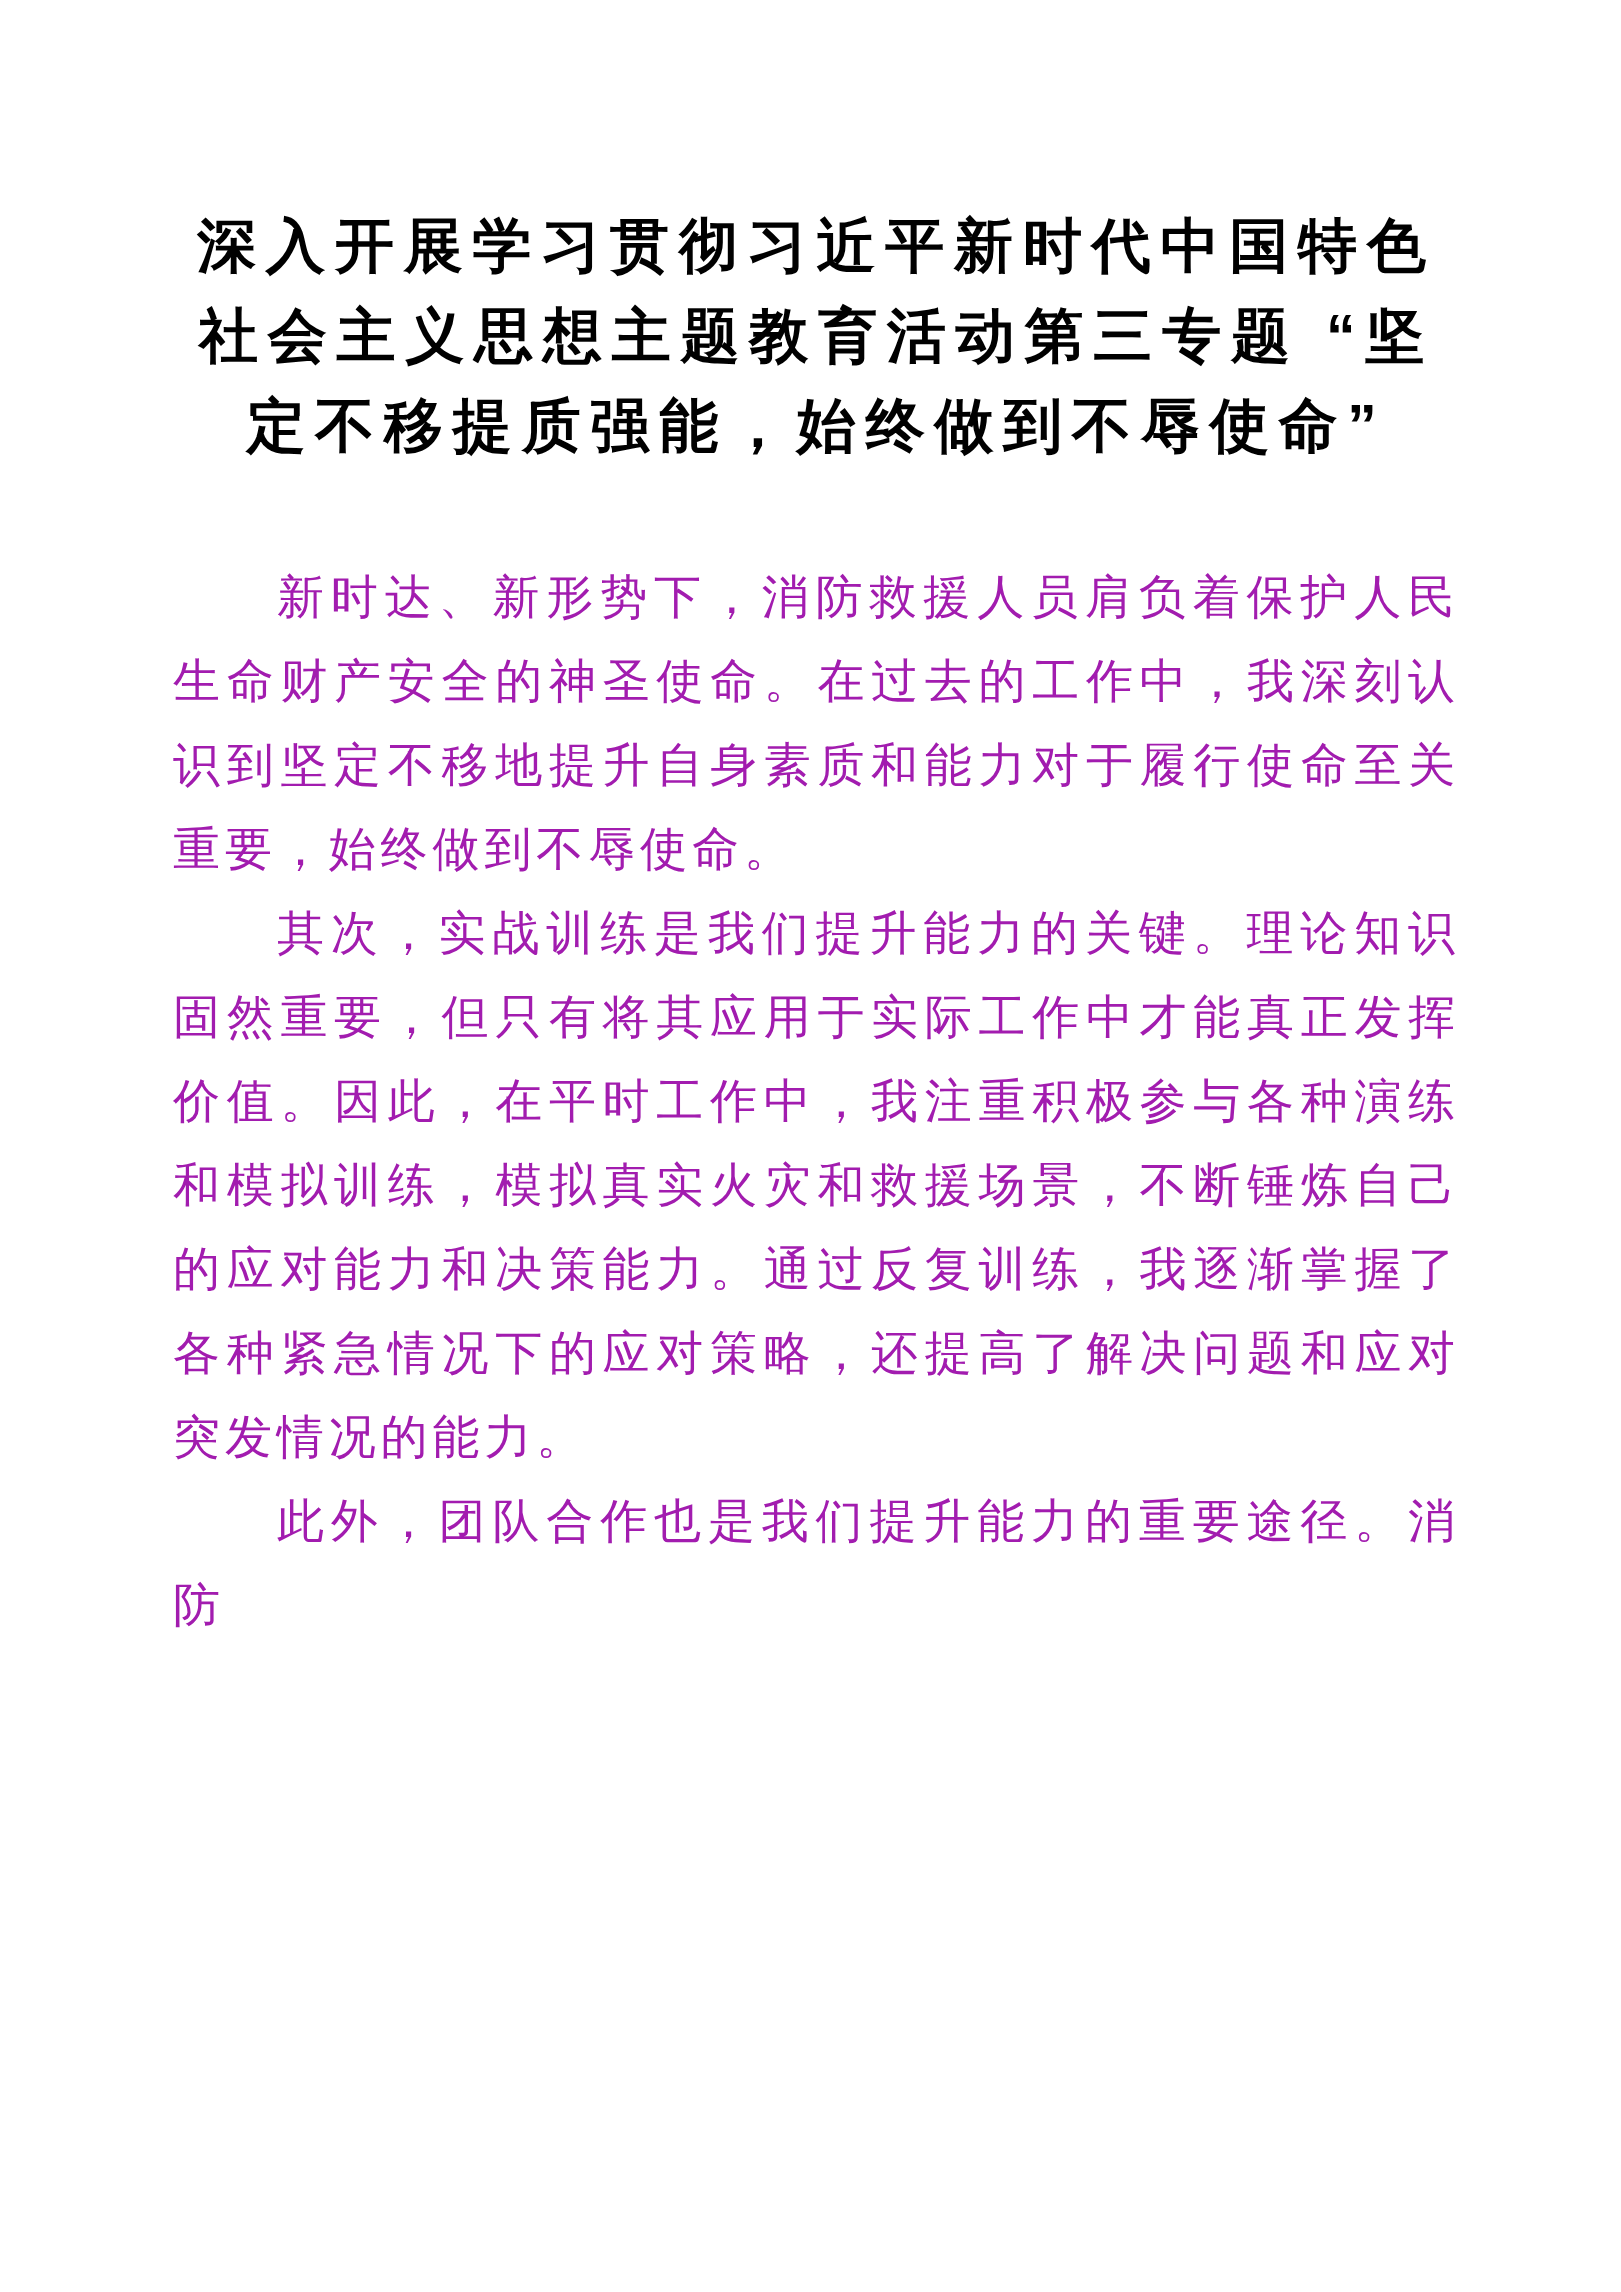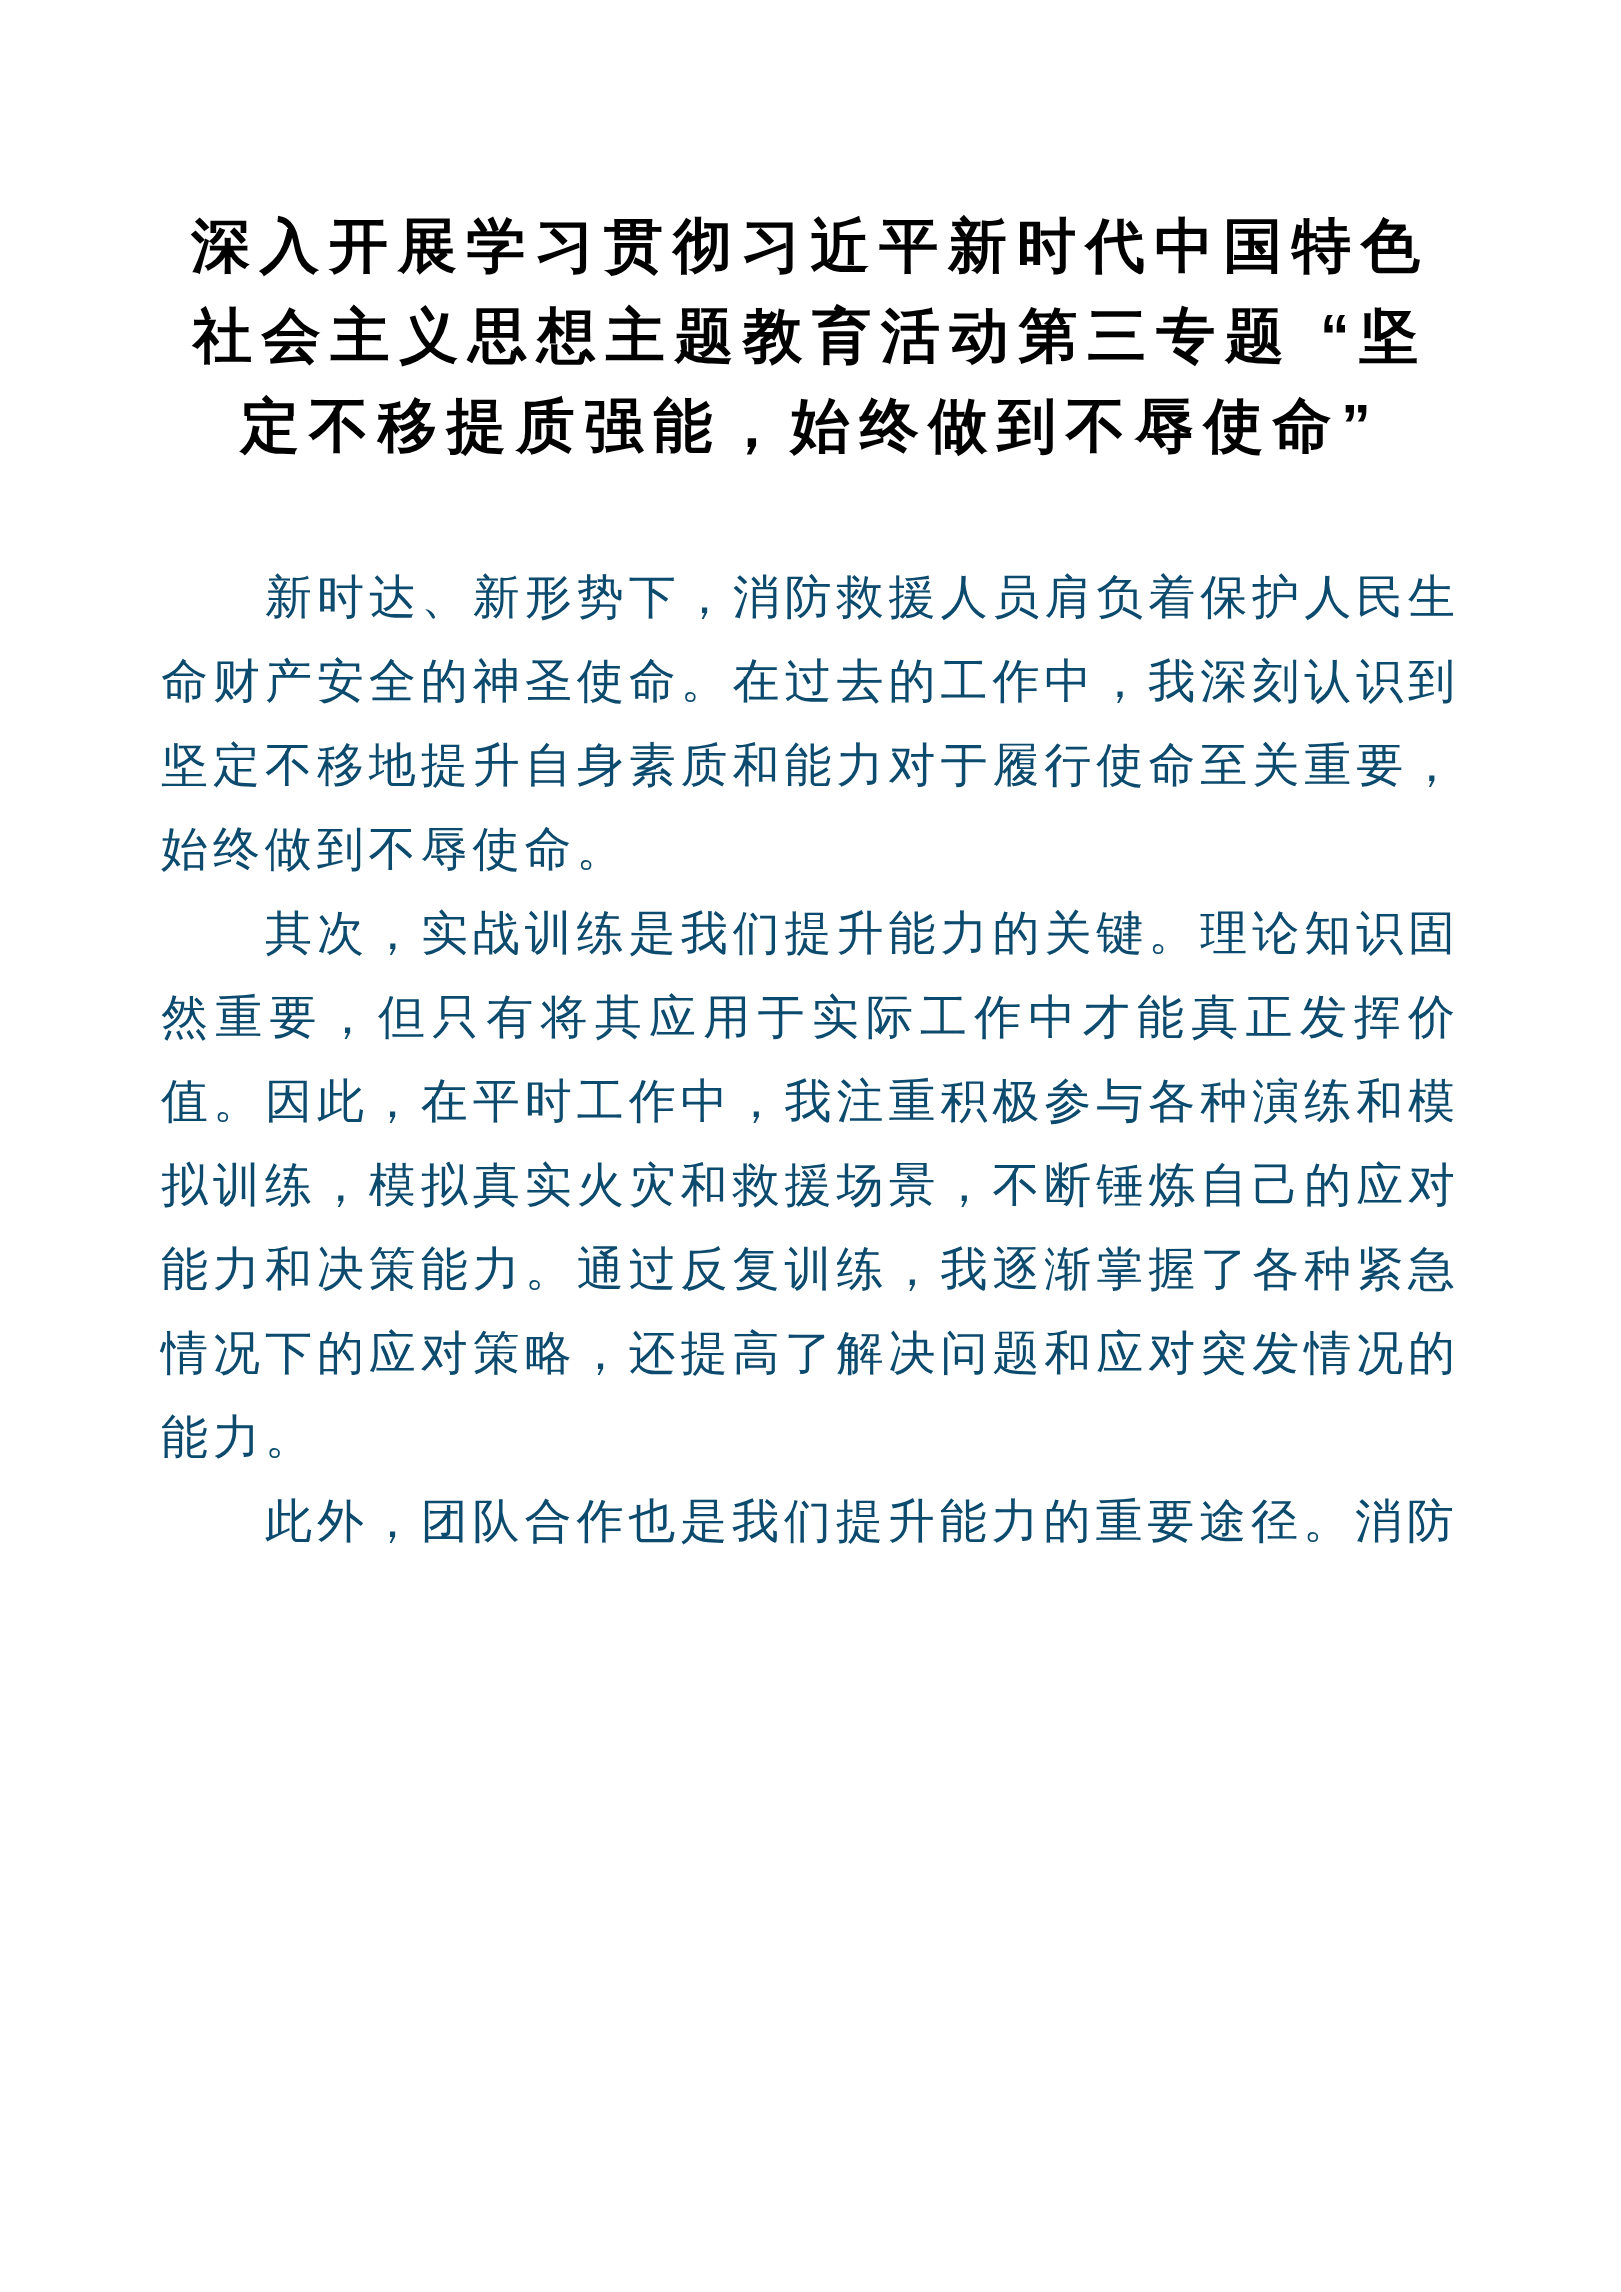--- a/index.html
+++ b/index.html
@@ -5,20 +5,21 @@
   * { margin: 0; padding: 0; box-sizing: border-box; }
   html, body { background: #ffffff; }
   .page {
     position: relative;
     width: 1621px;
     height: 2293px;
     background: #ffffff;
     overflow: hidden;
     font-family: "Liberation Sans", sans-serif;
     color: #000000;
+    padding-left: 12px;
   }
   .content {
     padding: 201px 161px 0 161px;
     width: 100%;
   }
   .doc-title {
     font-size: 59px;
     line-height: 90px;
     font-weight: bold;
     letter-spacing: 9.8px;
@@ -28,21 +29,21 @@
   }
   .doc-body {
     margin-top: 84px;
   }
   .doc-body p {
     font-size: 47px;
     line-height: 84px;
     letter-spacing: 4.9px;
     text-align: justify;
     text-indent: 104px;
-    color: #0c4a6e;
+    color: #a21caf;
     word-break: break-all;
     margin: 0;
   }
 </style>
 </head>
 <body>
 
 <div class="page">
   <div class="content">
     <div class="doc-title">深入开展学习贯彻习近平新时代中国特色社会主义思想主题教育活动第三专题 “坚定不移提质强能，始终做到不辱使命”</div>

